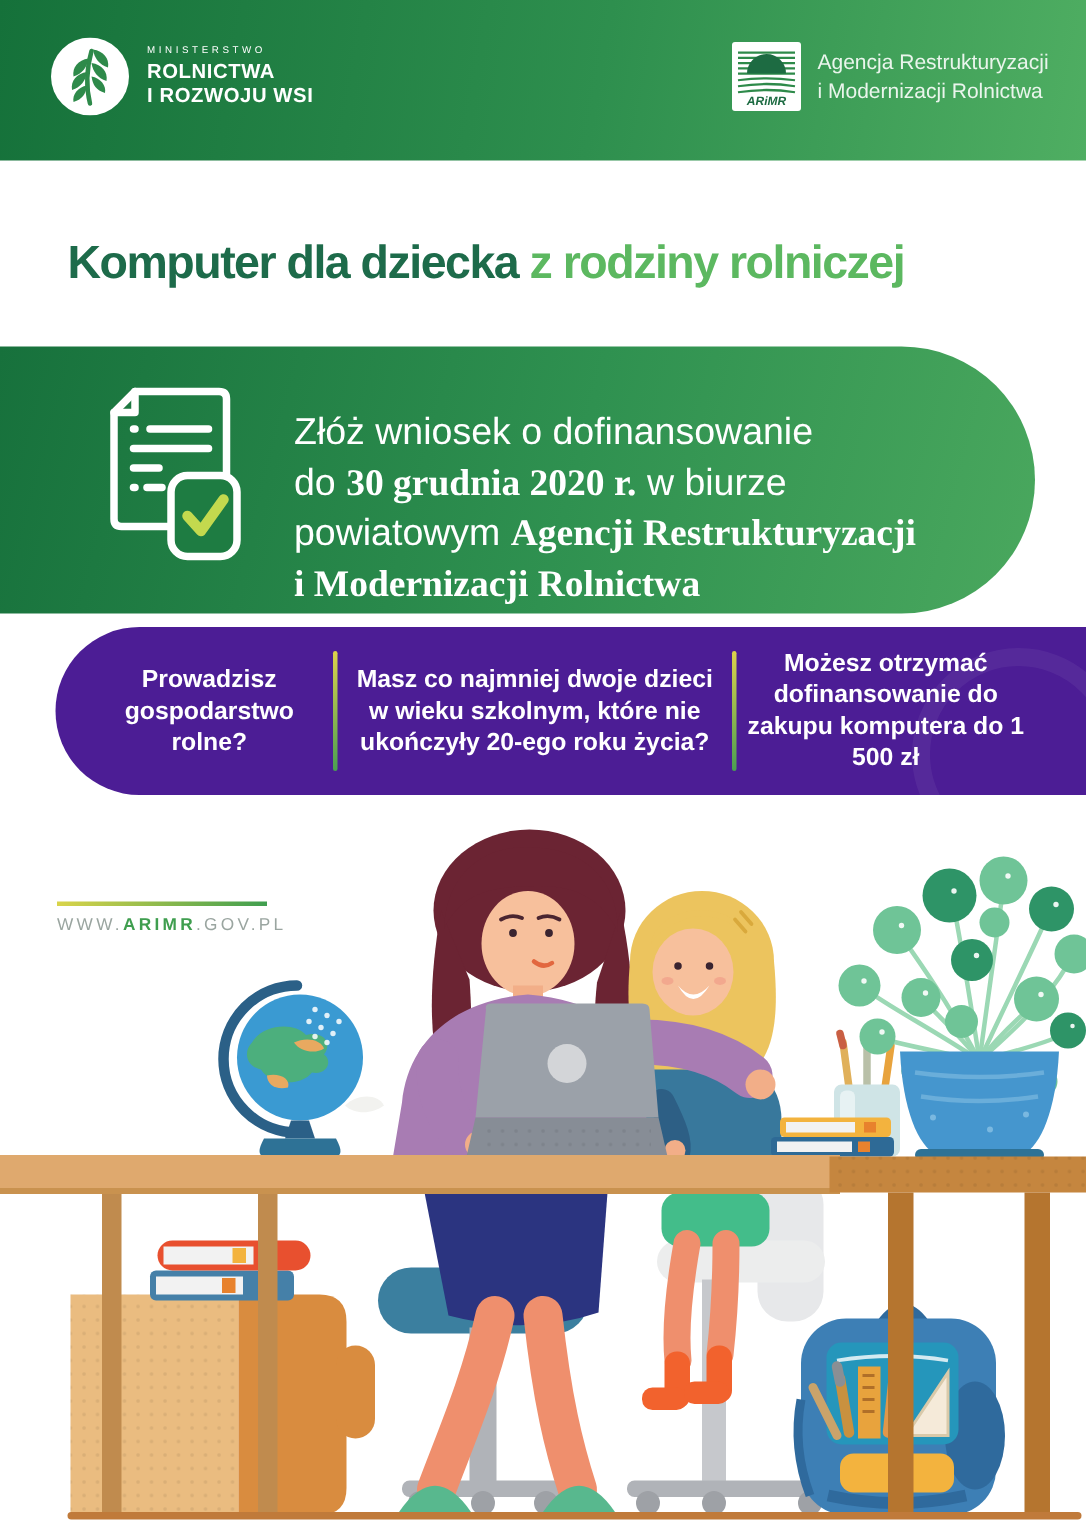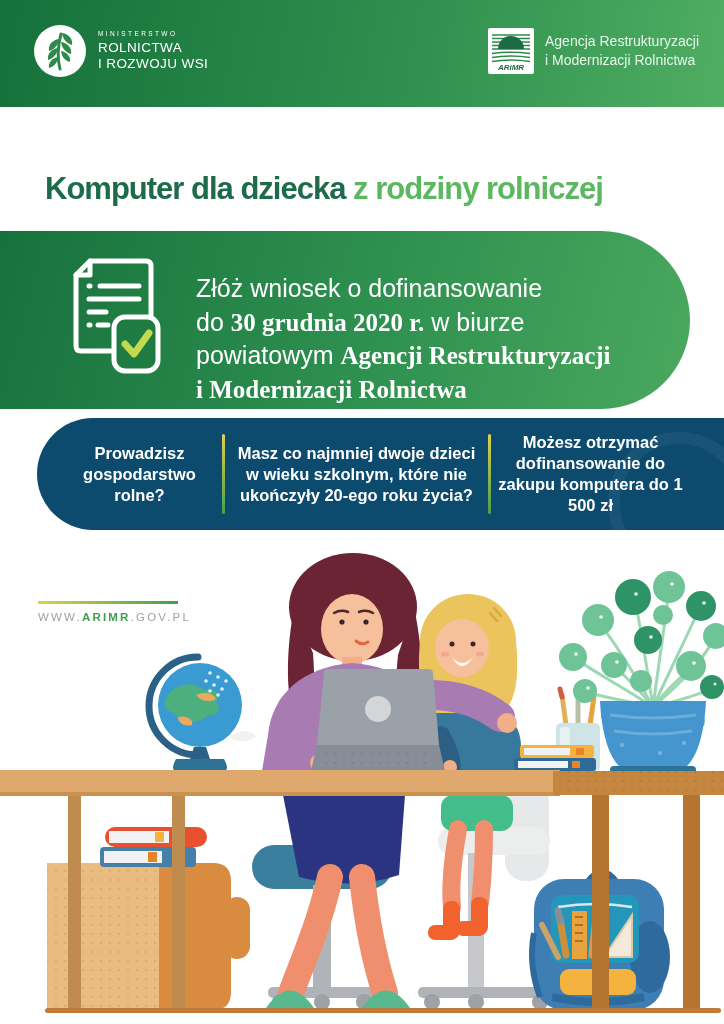--- a/index.html
+++ b/index.html
@@ -5,42 +5,42 @@
   html,body{margin:0;padding:0;background:#888;}
   .poster{position:relative;width:724px;height:1024px;background:#ffffff;overflow:hidden;
           font-family:"Liberation Sans",sans-serif;margin:0 auto;}
 
   
   .topbar{position:absolute;top:0;left:0;width:724px;height:107px;
           background:linear-gradient(100deg,#15713a 0%,#2e8f4e 55%,#4fae62 100%);}
   .ministry{position:absolute;left:34px;top:25px;display:flex;gap:12px;align-items:center;}
   .m-text{color:#fff;}
   .m-small{display:block;font-size:6.5px;letter-spacing:2.4px;font-weight:400;margin-bottom:3px;}
-  .m-line{display:block;font-size:13.5px;font-weight:400;line-height:16px;letter-spacing:.4px;}
+  .m-line{display:block;font-size:13.5px;font-weight:700;line-height:16px;letter-spacing:.4px;}
   .agency{position:absolute;left:488px;top:28px;display:flex;gap:11px;align-items:center;}
   .a-text{color:#eaf5ec;font-size:14px;line-height:19px;font-weight:400;}
   .a-line{display:block;}
 
   
-  .title{position:absolute;left:45px;top:150px;font-size:31px;font-weight:700;
+  .title{position:absolute;left:45px;top:136px;font-size:31px;font-weight:700;
          letter-spacing:-1px;color:#1d6b4a;white-space:nowrap;}
   .title .lt{color:#5cb860;}
 
   
   .banner{position:absolute;left:0;top:231px;width:690px;height:178px;
           border-radius:0 89px 89px 0;
           background:linear-gradient(105deg,#17713c 0%,#2f9150 55%,#4aa85e 100%);}
   .banner-icon{position:absolute;left:60px;top:24px;}
   .banner-text{position:absolute;left:196px;top:21px;color:#fff;font-size:25px;
                line-height:33.5px;font-weight:400;margin-top:20px;}
   .banner-text b{font-weight:700;font-family:Liberation Serif, serif;}
 
   
   .pills{position:absolute;left:37px;top:418px;width:687px;height:112px;
-         border-radius:56px 0 0 56px;background:#0c4a6e;display:flex;align-items:center;
+         border-radius:56px 0 0 56px;background:#4c1d95;display:flex;align-items:center;
          overflow:hidden;color:#fff;font-weight:700;font-size:16.5px;line-height:21px;
          text-align:center;box-sizing:border-box;padding-left:20px;}
   .pill-col{flex:none;}
   .pc1{width:165px;}
   .pc2{width:263px;padding:0 6px;box-sizing:border-box;}
   .pc3{flex:1;padding-right:34px;}
   .divider{width:3px;height:80px;flex:none;border-radius:2px;
            background:linear-gradient(#ddd24b,#4a9e52);}
   .ring{position:absolute;right:-26px;top:14px;width:118px;height:118px;border-radius:50%;
         border:12px solid rgba(255,255,255,.055);}

